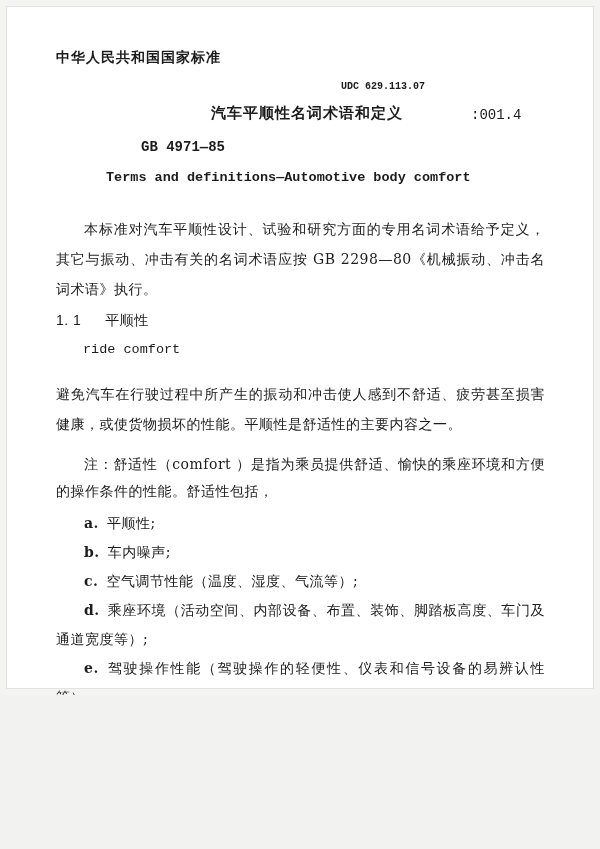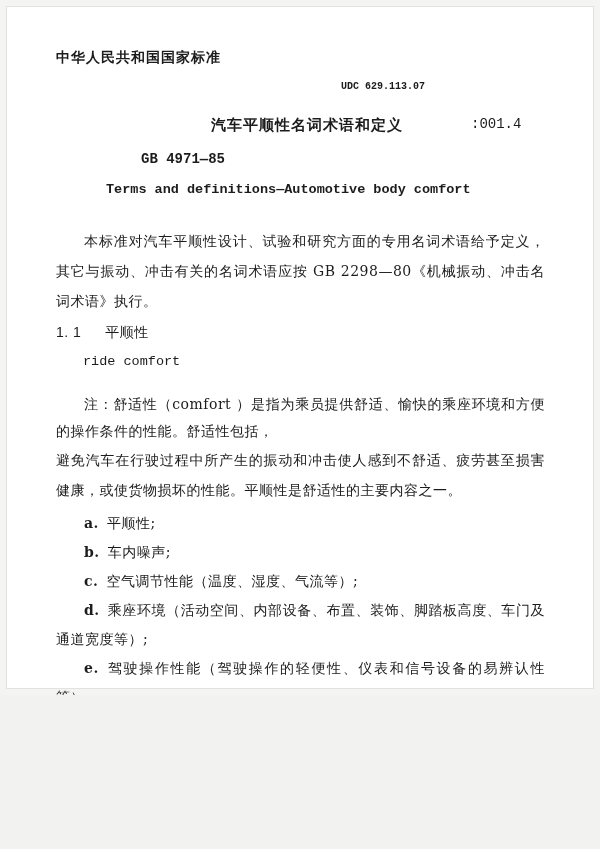--- a/index.html
+++ b/index.html
@@ -30,23 +30,23 @@
     letter-spacing: 1px;
   }
   .udc-line {
     margin-top: 14px;
     margin-left: 285px;
     font-family: "Liberation Mono", "DejaVu Sans Mono", monospace;
     font-weight: bold;
     font-size: 10px;
   }
   .title-line {
-    margin-top: 24px;
+    margin-top: 12px;
     display: flex;
-    align-items: flex-start;
+    align-items: flex-end;
   }
   .title-cn {
     margin-left: 155px;
     font-weight: bold;
     font-size: 15px;
     letter-spacing: 1px;
   }
   .title-suffix {
     margin-left: 68px;
     font-family: "Liberation Mono", "DejaVu Sans Mono", monospace;
@@ -135,23 +135,23 @@
 
     <p class="para indent intro">本标准对汽车平顺性设计、试验和研究方面的专用名词术语给予定义，其它与振动、冲击有关的名词术语应按 GB 2298—80《机械振动、冲击名词术语》执行。</p>
 
 
     <div class="sub-heading">
       <span class="num">1. 1</span><span>平顺性</span>
     </div>
 
     <p class="term-en">ride comfort</p>
 
+    <p class="para definition">避免汽车在行驶过程中所产生的振动和冲击使人感到不舒适、疲劳甚至损害健康，或使货物损坏的性能。平顺性是舒适性的主要内容之一。</p>
+
     <p class="para indent note">注：舒适性（comfort ）是指为乘员提供舒适、愉快的乘座环境和方便的操作条件的性能。舒适性包括，</p>
-
-    <p class="para definition">避免汽车在行驶过程中所产生的振动和冲击使人感到不舒适、疲劳甚至损害健康，或使货物损坏的性能。平顺性是舒适性的主要内容之一。</p>
 
     <div class="list">
       <p class="list-item">
         <span class="item-label">a.</span><span>平顺性;</span>
       </p>
       <p class="list-item">
         <span class="item-label">b.</span><span>车内噪声;</span>
       </p>
       <p class="list-item">
         <span class="item-label">c.</span><span>空气调节性能（温度、湿度、气流等）;</span>

